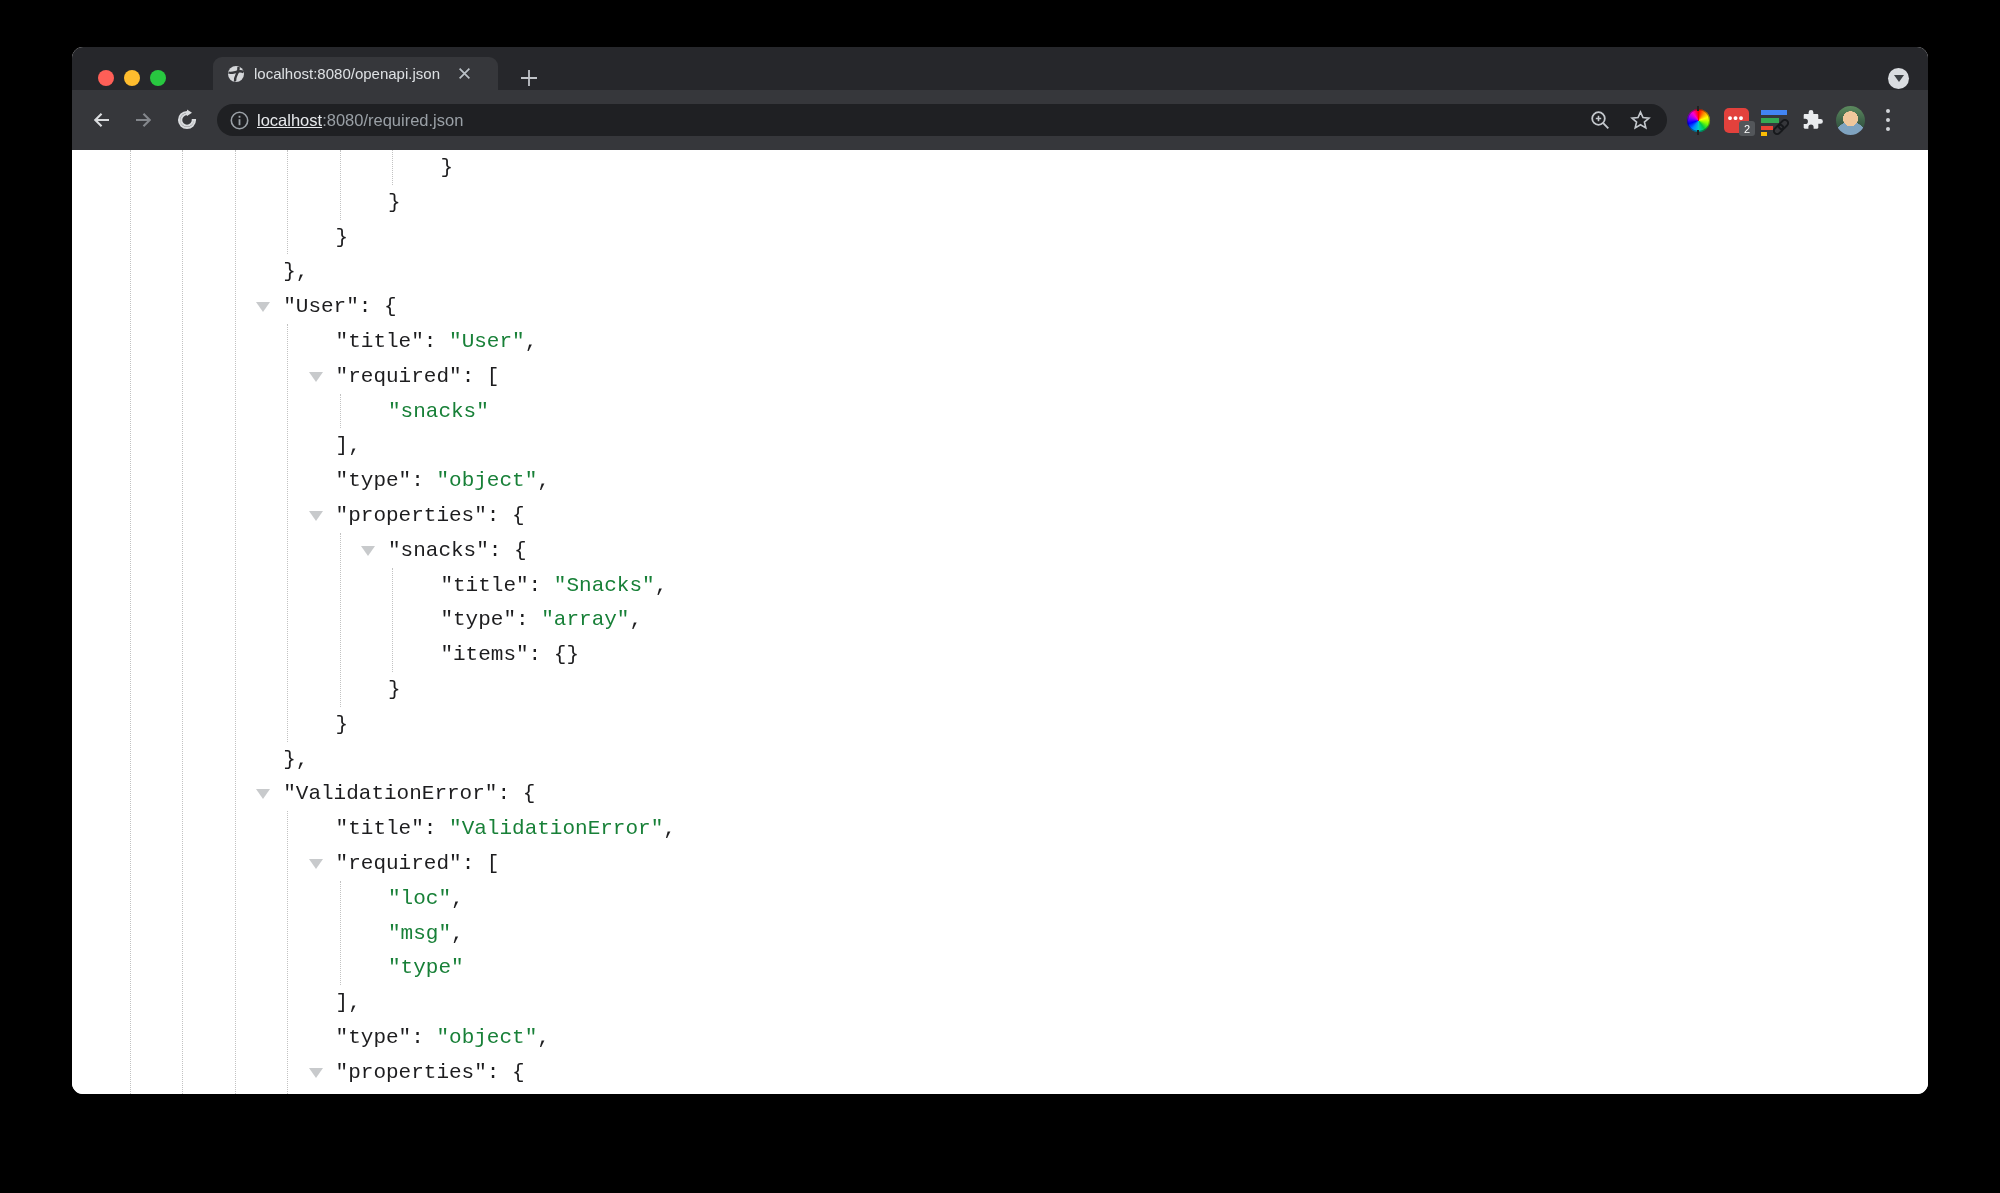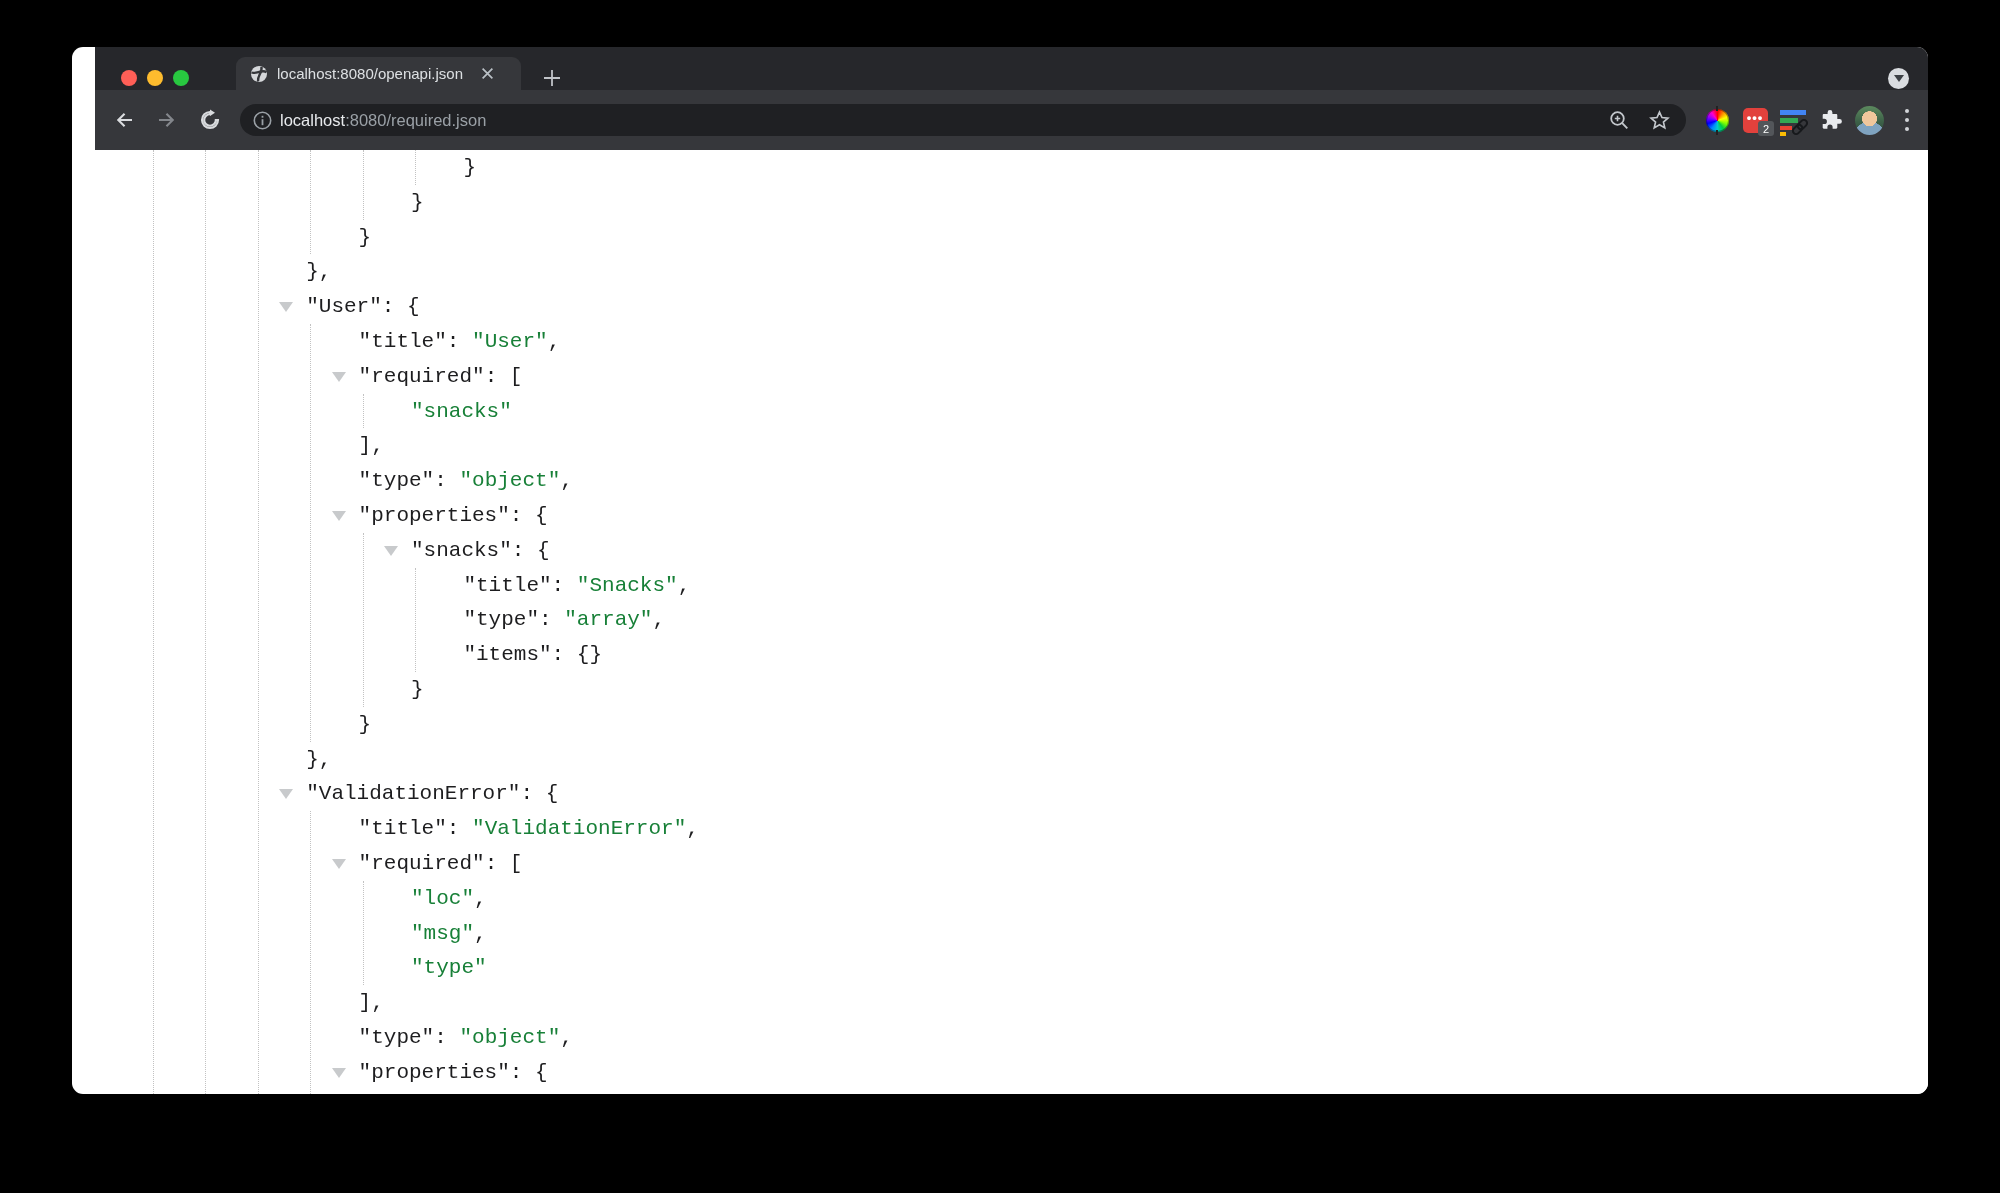--- a/index.html
+++ b/index.html
@@ -1,20 +1,20 @@
 <!DOCTYPE html>
 <html><head>
 <meta charset="utf-8">
 <style>
   * { margin:0; padding:0; box-sizing:border-box; }
   html,body { width:2000px; height:1193px; background:#000; overflow:hidden;
               font-family:"Liberation Sans", sans-serif; }
 
   .browser-window { position:absolute; left:72px; top:47px; width:1856px; height:1047px;
-                    border-radius:11px; overflow:hidden; background:#fff;padding-left:23px; }
+                    border-radius:11px; overflow:hidden; background:#fff; }
 
   
   .tabstrip { position:relative; height:43px; background:#26272b; }
   .traffic { position:absolute; top:23px; width:16px; height:16px; border-radius:50%; }
   .tl-close { left:26px;  background:#ff5f57; }
   .tl-min   { left:52px;  background:#febc2e; }
   .tl-zoom  { left:78px;  background:#28c840; }
 
   .tab { position:absolute; left:141px; top:10px; width:285px; height:33px;
          background:#36373b; border-radius:9px 9px 0 0; display:flex; align-items:center; }
@@ -34,21 +34,21 @@
   
   .toolbar { position:relative; height:60px; background:#36373b; display:flex; align-items:center; }
   .navbtn { width:34px; height:34px; display:flex; align-items:center; justify-content:center;
             border-radius:50%; flex:0 0 auto; }
   .nav-back { margin-left:12px; } .nav-fwd { margin-left:9px; } .nav-reload { margin-left:9px; }
 
   .urlbar { margin-left:13px; width:1450px; height:32px; background:#1f2023; border-radius:16px;
             display:flex; align-items:center; }
   .info-icon { margin-left:13px; flex:0 0 auto; }
   .url-text { margin-left:8px; font-size:16.5px; white-space:nowrap; flex:1 1 auto; }
-  .url-host { color:#e8eaed; } .url-rest { color:#9aa0a6; }
+  .url-host { color:#e8eaed;text-decoration:underline; } .url-rest { color:#9aa0a6; }
   .pill-icon { width:34px; height:34px; display:flex; align-items:center; justify-content:center;
                flex:0 0 auto; }
   .zoom-icon-btn { margin-right:6px; } .star-btn { margin-right:10px; }
 
   .ext-area { display:flex; align-items:center; margin-left:14px; }
   .ext-btn { width:34px; height:34px; display:flex; align-items:center; justify-content:center;
              position:relative; margin-right:4px; }
   .colorwheel { width:23px; height:23px; border-radius:50%;
     background:conic-gradient(#f00,#f80,#ff0,#8f0,#0c4,#0cc,#08f,#00f,#80f,#f0c,#f00);
     box-shadow:0 0 0 1px rgba(0,0,0,.35) inset; position:relative; }

